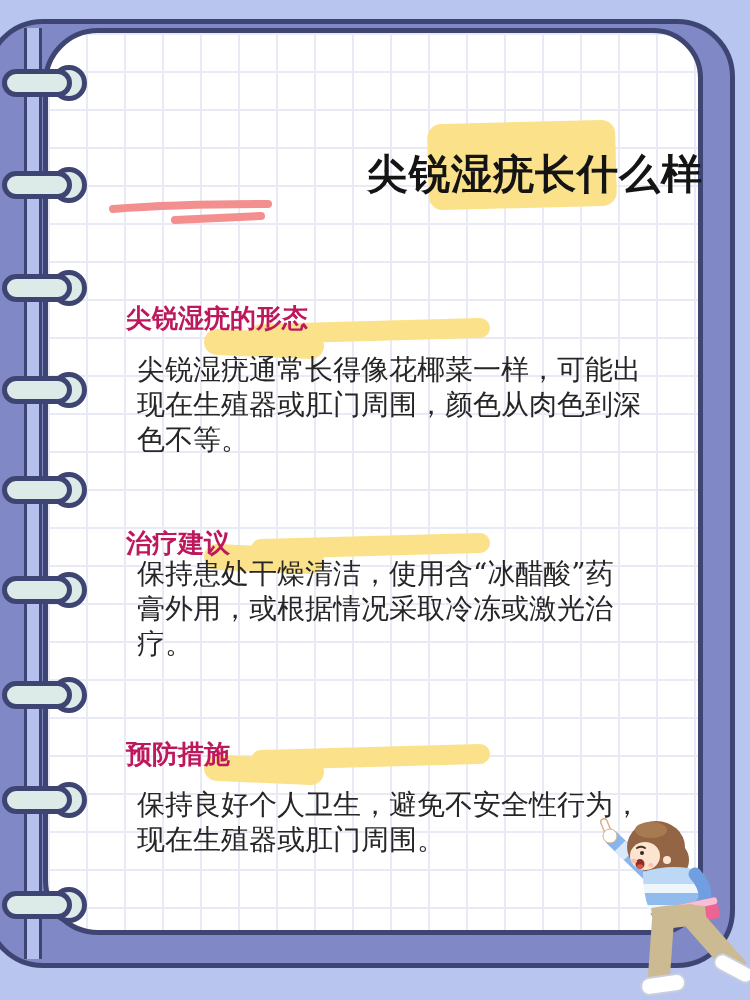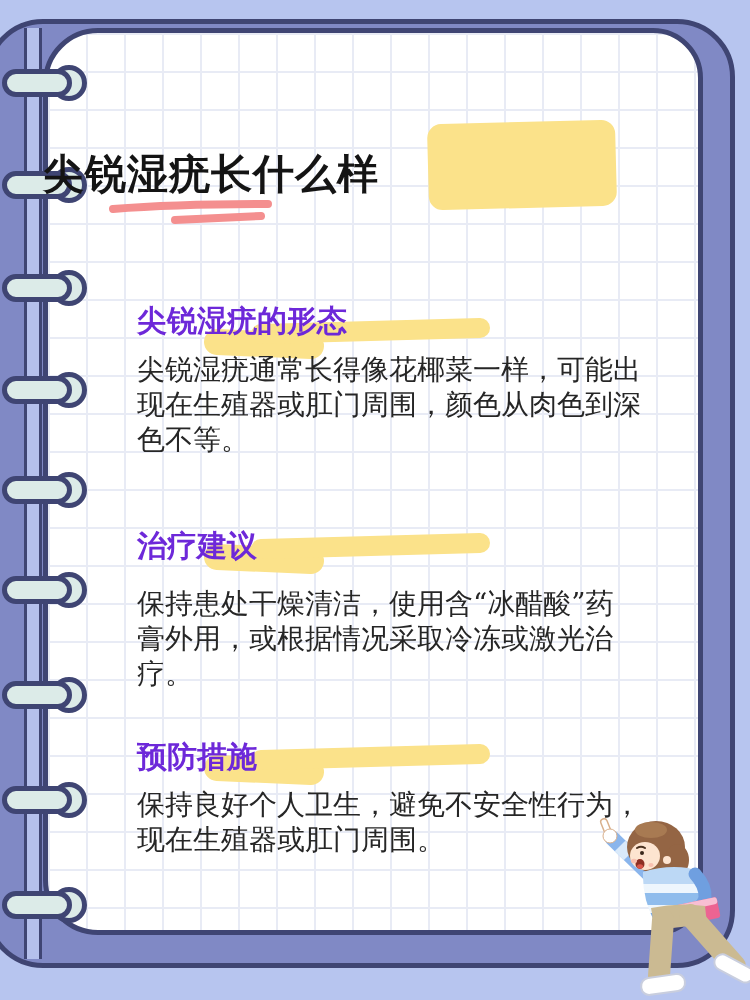--- a/index.html
+++ b/index.html
@@ -24,24 +24,24 @@
   
   .ring{position:absolute;left:0;width:92px;height:44px;}
   .ring-loop{position:absolute;left:51px;top:4px;width:26px;height:26px;
              background:#dcebe8;border:5px solid #3f4573;border-radius:50%;}
   .ring-bar{position:absolute;left:2px;top:8px;width:60px;height:18px;
             background:#dcebe8;border:5px solid #3f4573;border-radius:15px;}
 
   
   .title-highlight{position:absolute;left:428px;top:122px;width:188px;height:86px;
                    background:#fbe28a;border-radius:14px;transform:rotate(-1.5deg);}
-  .page-title{position:absolute;left:43px;top:147px;width:660px;text-align:left;
+  .page-title{position:absolute;left:43px;top:147px;width:660px;text-align:right;
               font-size:41px;font-weight:900;color:#141414;letter-spacing:1px;}
   .doodle{position:absolute;}
-  .section-heading{position:absolute;left:137px;font-size:30px;font-weight:800;color:#6d28d9;}
+  .section-heading{position:absolute;left:126px;font-size:26px;font-weight:800;color:#be185d;}
   .section-body{position:absolute;left:137px;width:525px;font-size:28px;line-height:35px;
                 color:#262626;font-family:"DejaVu Serif",serif;white-space:pre-line;}
   .swoosh{position:absolute;left:203px;}
   .mascot{position:absolute;left:593px;top:810px;}
 </style>
 </head>
 <body>
 
 <div class="cover">
   <div class="spine"></div>
@@ -101,21 +101,21 @@
 <div class="section-heading" style="top:301px">尖锐湿疣的形态</div>
 <div class="section-body" style="top:352px">尖锐湿疣通常长得像花椰菜一样，可能出
 现在生殖器或肛门周围，颜色从肉色到深
 色不等。</div>
 
 <svg class="swoosh" style="top:531px" width="290" height="44" viewBox="0 0 290 44">
   <path d="M 14 26 L 108 30" fill="none" stroke-linecap="round" stroke-width="26" stroke="#fbe28a"></path>
   <path d="M 58 18 L 277 12" fill="none" stroke-linecap="round" stroke-width="20" stroke="#fbe28a"></path>
 </svg>
 <div class="section-heading" style="top:526px">治疗建议</div>
-<div class="section-body" style="top:586px">保持患处干燥清洁，使用含“冰醋酸”药
+<div class="section-body" style="top:556px">保持患处干燥清洁，使用含“冰醋酸”药
 膏外用，或根据情况采取冷冻或激光治
 疗。</div>
 
 <svg class="swoosh" style="top:742px" width="290" height="44" viewBox="0 0 290 44">
   <path d="M 14 26 L 108 30" fill="none" stroke-linecap="round" stroke-width="26" stroke="#fbe28a"></path>
   <path d="M 58 18 L 277 12" fill="none" stroke-linecap="round" stroke-width="20" stroke="#fbe28a"></path>
 </svg>
 <div class="section-heading" style="top:737px">预防措施</div>
 <div class="section-body" style="top:787px">保持良好个人卫生，避免不安全性行为，
 现在生殖器或肛门周围。</div>

